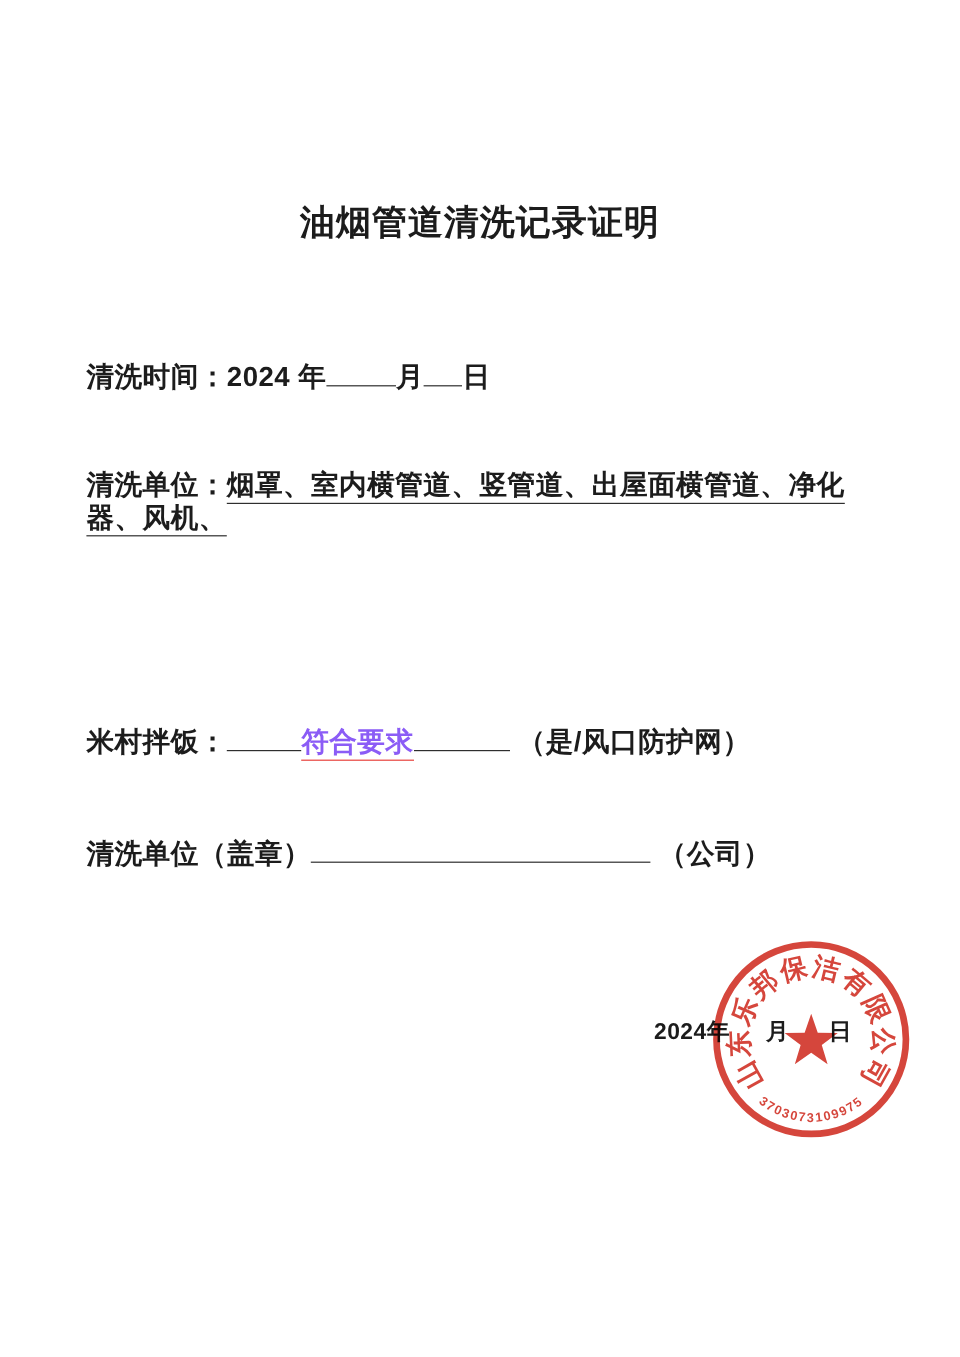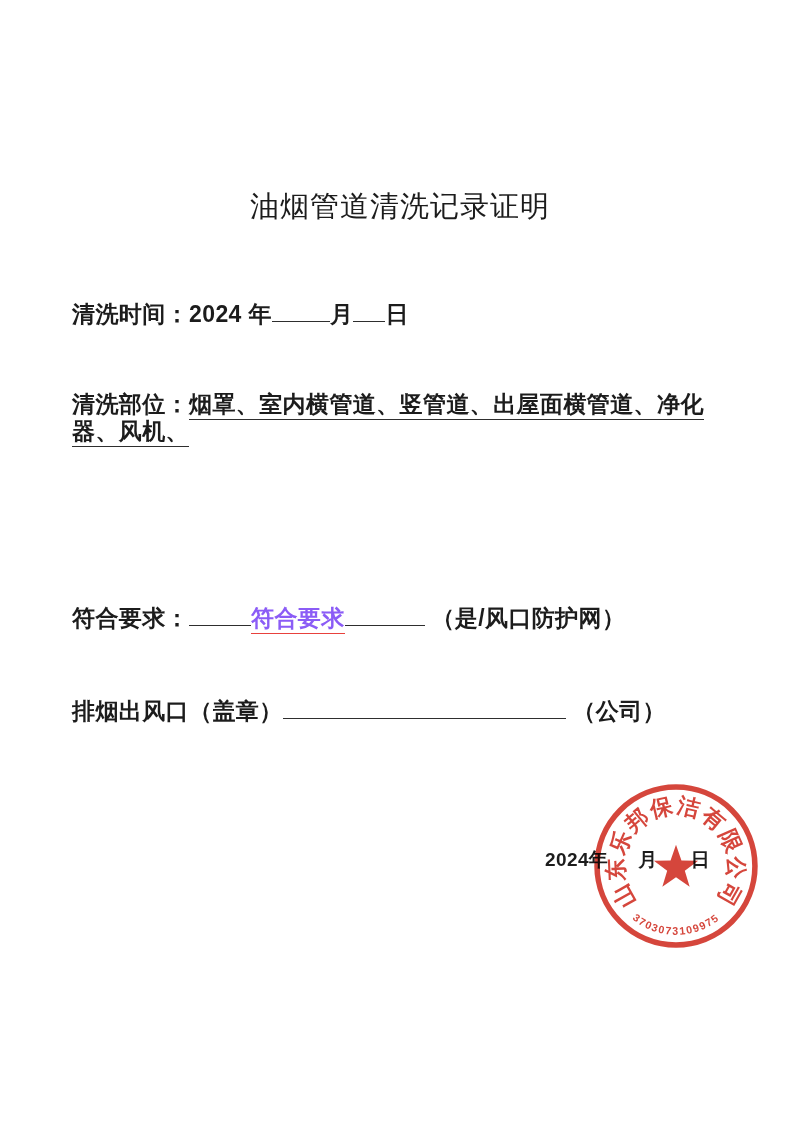--- a/index.html
+++ b/index.html
@@ -8,26 +8,26 @@
     width: 800px;
     height: 1131px;
     margin: 0 auto;
     background: #ffffff;
     font-family: "Liberation Sans", "DejaVu Sans", sans-serif;
     color: #1c1c1c;
     overflow: hidden;
   }
   .doc-title {
     position: absolute;
-    top: 187px;
+    top: 166px;
     left: 0;
     width: 100%;
     text-align: center;
     font-size: 29px;
-    font-weight: 400;
+    font-weight: 700;
     letter-spacing: 1px;
   }
   .line {
     position: absolute;
     left: 72px;
     width: 672px;
     font-size: 23px;
     font-weight: 600;
     letter-spacing: 0.4px;
     line-height: 27px;
@@ -79,30 +79,30 @@
 
 <div class="page">
 
   <div class="doc-title">油烟管道清洗记录证明</div>
 
   <div class="line time-line">
     <span>清洗时间：</span><span>2024 年</span><span class="blank" style="width:58px"></span><span>月</span><span class="blank" style="width:32px"></span><span>日</span>
   </div>
 
   <div class="line parts-line1">
-    <span>清洗部位：</span><span class="u">烟罩、室内横管道、竖管道、出屋面横管道、净化器、风机、</span>
+    <span>清洗单位：</span><span class="u">烟罩、室内横管道、竖管道、出屋面横管道、净化器、风机、</span>
   </div>
 
 
   <div class="line result-line">
-    <span>符合要求：</span><span class="blank" style="width:62px"></span><span class="u red-text">符合要求</span><span class="blank" style="width:80px"></span> <span>（是/风口防护网）</span>
+    <span>米村拌饭：</span><span class="blank" style="width:62px"></span><span class="u red-text">符合要求</span><span class="blank" style="width:80px"></span> <span>（是/风口防护网）</span>
   </div>
 
   <div class="line company-line">
-    <span>排烟出风口（盖章）</span><span class="blank" style="width:283px"></span> <span>（公司）</span>
+    <span>清洗单位（盖章）</span><span class="blank" style="width:283px"></span> <span>（公司）</span>
   </div>
 
   <div class="date-line">
     <span>2024年</span><span class="gap1"></span><span>月</span><span class="gap2"></span><span>日</span>
   </div>
 
   <svg class="stamp" viewBox="0 0 166 166">
     <defs>
       <path id="arcTop" d="M 45 118.5 A 52 52 0 1 1 121 118.5" fill="none"></path>
       <path id="arcBottom" d="M 34.9 131.1 A 68 68 0 0 0 131.1 131.1" fill="none"></path>

